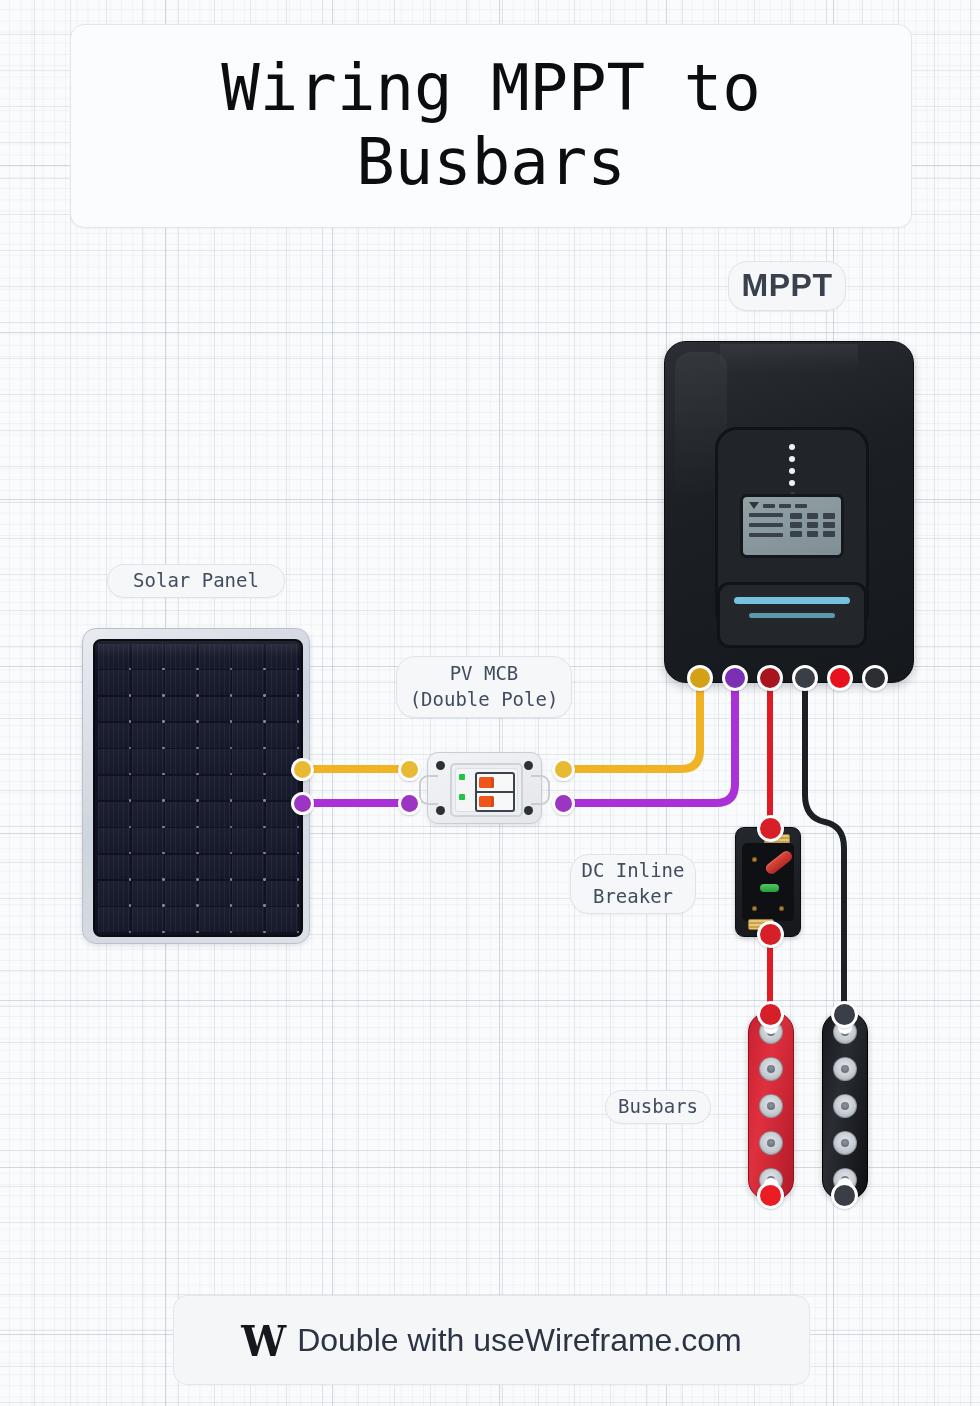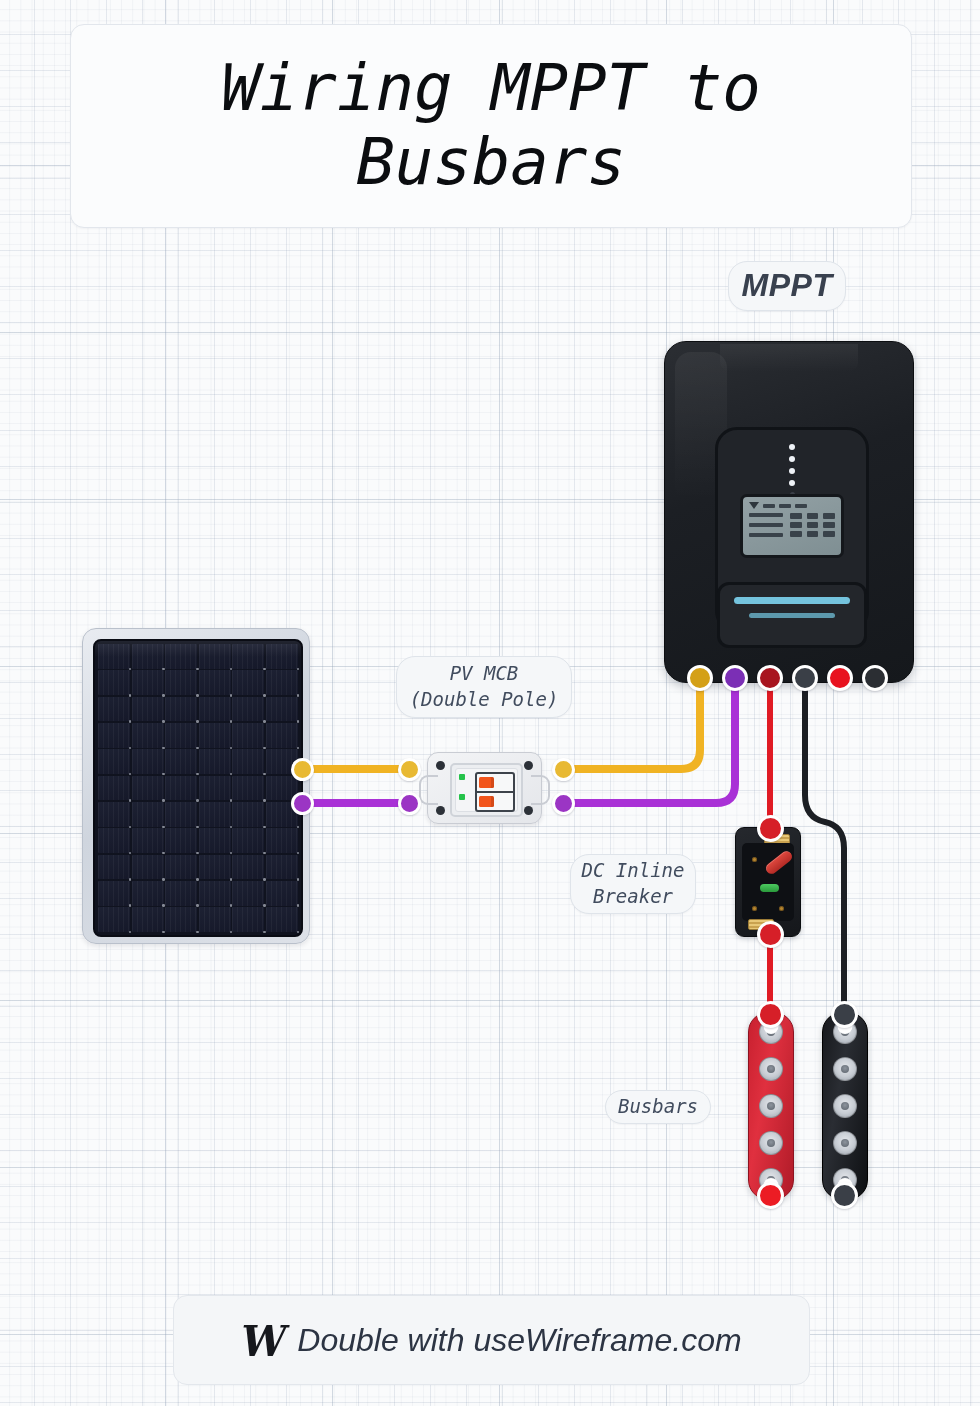--- a/index.html
+++ b/index.html
@@ -20,21 +20,21 @@
       linear-gradient(to bottom, rgba(148,163,184,0.22) 1px, transparent 1px),
       linear-gradient(to right, rgba(148,163,184,0.10) 1px, transparent 1px),
       linear-gradient(to bottom, rgba(148,163,184,0.10) 1px, transparent 1px);
     background-size:
       167px 167px, 167px 167px,
       36px 36px, 36px 36px,
       11.2px 11.2px, 11.2px 11.2px;
     background-position: -2px -2px, -2px -2px, -2px -2px, -2px -2px, -2px -2px, -2px -2px;
   }
 
-  .stage { position: absolute; inset: 0; font-style: italic; }
+  .stage { position: absolute; inset: 0; }
 
   
   .title-card {
     position: absolute;
     left: 70px; top: 24px;
     width: 840px; height: 202px;
     background: #fbfcfd;
     border: 1px solid #e2e6ec;
     border-radius: 14px;
     box-shadow: 0 1px 2px rgba(15,23,42,0.04);
@@ -382,20 +382,21 @@
 
 <div class="stage">
 
   <div class="title-card">
     <div class="title-text">Wiring MPPT to
 Busbars</div>
   </div>
 
   <div class="pill mppt-pill" style="left:728px; top:261px; width:118px; height:50px;">MPPT</div>
 
+  <div class="pill" style="left:107px; top:564px; width:178px; height:34px;">Solar Panel</div>
 
   <div class="pill" style="left:570px; top:854px; width:126px; height:60px;">DC Inline
 Breaker</div>
 
   <div class="pill" style="left:396px; top:656px; width:176px; height:62px;">PV MCB
 (Double Pole)</div>
 
   <div class="pill" style="left:605px; top:1090px; width:106px; height:34px;">Busbars</div>
 
   <svg class="wires" viewBox="0 0 980 1406">

